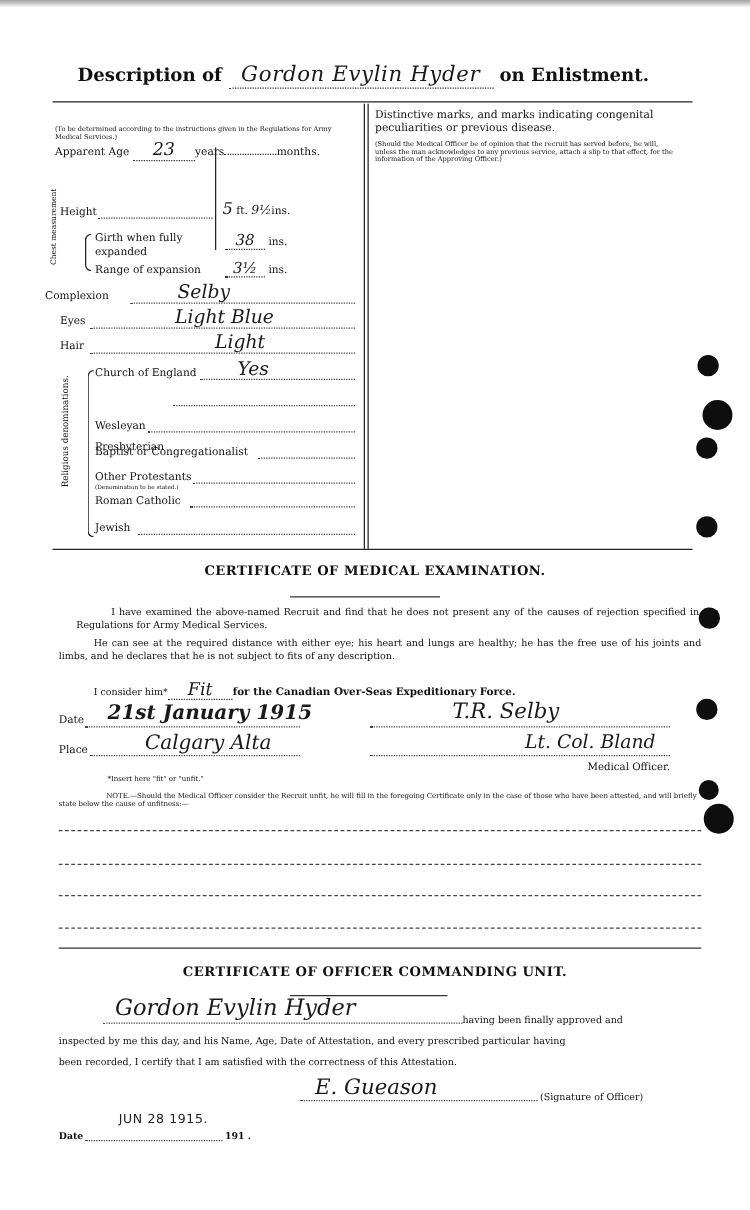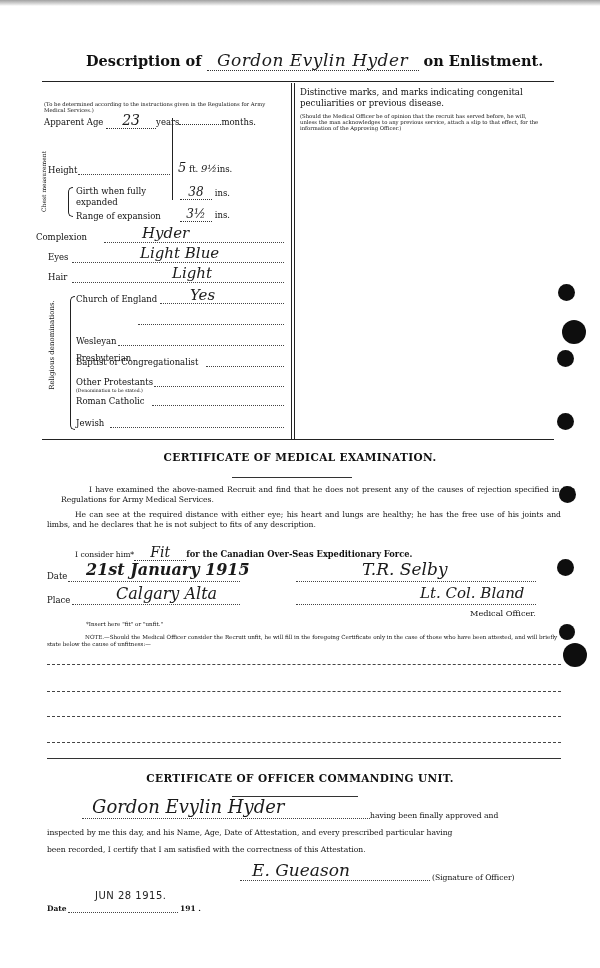--- a/index.html
+++ b/index.html
@@ -2,21 +2,21 @@
 <html><head>
   <meta charset="utf-8">
   <style>
     * { margin: 0; padding: 0; box-sizing: border-box; }
     html, body { width: 600px; height: 968px; background: #ffffff; overflow: hidden; }
     body { position: relative; font-family: "DejaVu Serif", "Liberation Serif", serif; color: #111; }
     .topband { position: absolute; left: 0; top: 0; width: 600px; height: 6px;
       background: linear-gradient(to bottom, #8a8a8a, #d8d8d8 70%, #ffffff); opacity: .8; }
     .abs { position: absolute; }
     .hand { font-family: "DejaVu Serif", "Liberation Serif", serif; font-style: italic; color: #1a1a1a; }
-    .title { left: 62px; top: 50px; font-size: 14.5px; font-weight: bold; white-space: nowrap; margin-left: 24px; }
+    .title { left: 62px; top: 50px; font-size: 14.5px; font-weight: bold; white-space: nowrap; }
     .title .hand { font-size: 17px; font-weight: normal; letter-spacing: .5px; }
     .rule { position: absolute; height: 0; border-top: 1px solid #222; }
     .vrule { position: absolute; width: 0; border-left: 1px solid #222; }
     .dots { border-bottom: 1px dotted #333; display: inline-block; }
     .label { font-size: 8.5px; white-space: nowrap; }
     .small { font-size: 5.2px; line-height: 6px; }
     .heading { font-size: 10.5px; font-weight: bold; letter-spacing: .4px; text-align: center; }
     .para { font-size: 7.6px; line-height: 10px; }
     .hole { position: absolute; background: #0e0e0e; border-radius: 50%; }
     .stamp { font-family: "DejaVu Sans", "Liberation Sans", sans-serif; font-size: 10px; letter-spacing: .5px; color: #222; }
@@ -65,21 +65,21 @@
 <div class="abs label" style="left:180px; top:185px;">
   <span class="hand dots" style="font-size:12px; width:32px; display:inline-block; text-align:center;">38</span> <span>ins.</span>
 </div>
 <div class="abs label" style="left:76px; top:211px;">Range of expansion</div>
 <div class="abs label" style="left:180px; top:207px;">
   <span class="hand dots" style="font-size:12px; width:32px; display:inline-block; text-align:center;">3½</span> <span>ins.</span>
 </div>
 
 <div class="abs label" style="left:36px; top:232px;">Complexion</div>
 <div class="fillline" style="left:104px; top:242px; width:180px;"></div>
-<div class="abs hand" style="left:142px; top:224px; font-size:15px;">Hyder</div>
+<div class="abs hand" style="left:142px; top:224px; font-size:15px;">Selby</div>
 
 <div class="abs label" style="left:48px; top:252px;">Eyes</div>
 <div class="fillline" style="left:72px; top:262px; width:212px;"></div>
 <div class="abs hand" style="left:140px; top:244px; font-size:15px;">Light Blue</div>
 
 <div class="abs label" style="left:48px; top:272px;">Hair</div>
 <div class="fillline" style="left:72px; top:282px; width:212px;"></div>
 <div class="abs hand" style="left:172px; top:264px; font-size:15px;">Light</div>
 
 <div class="rot" style="left:48px; top:390px; width:90px; font-size:7px; line-height:8px;">Religious denominations.</div>

